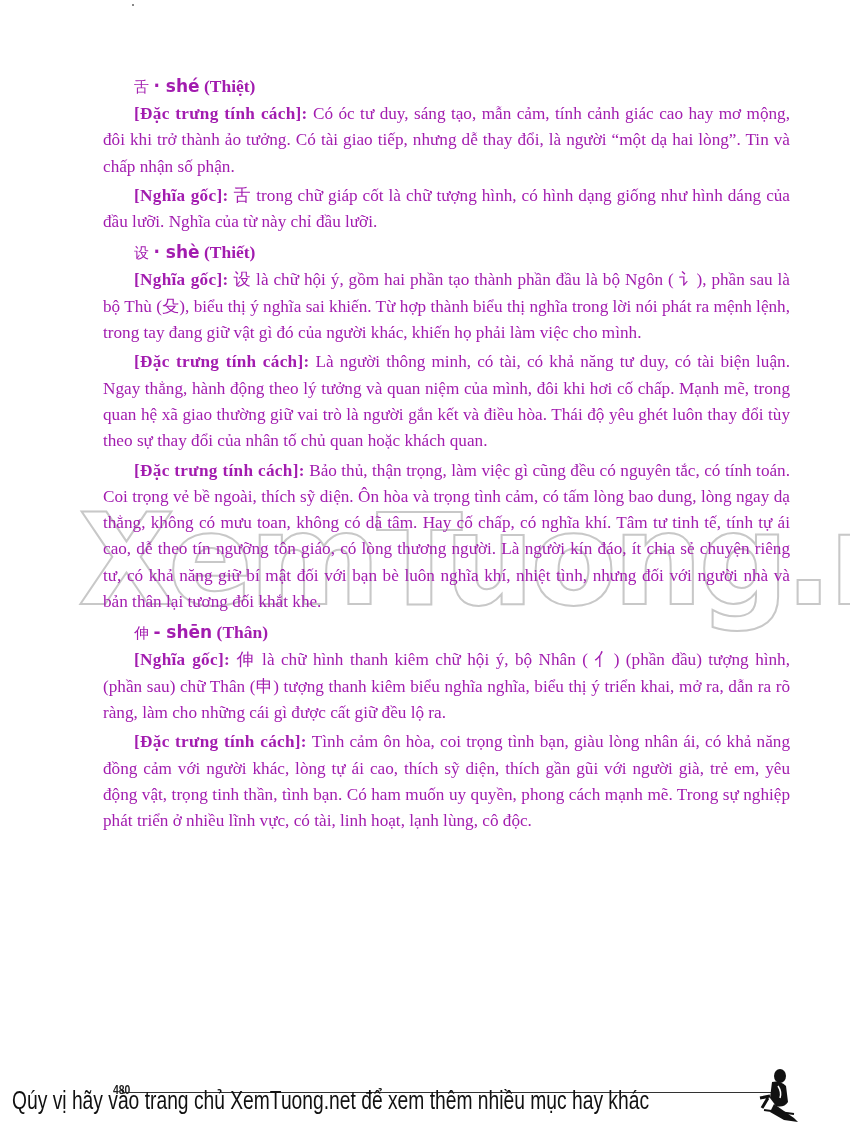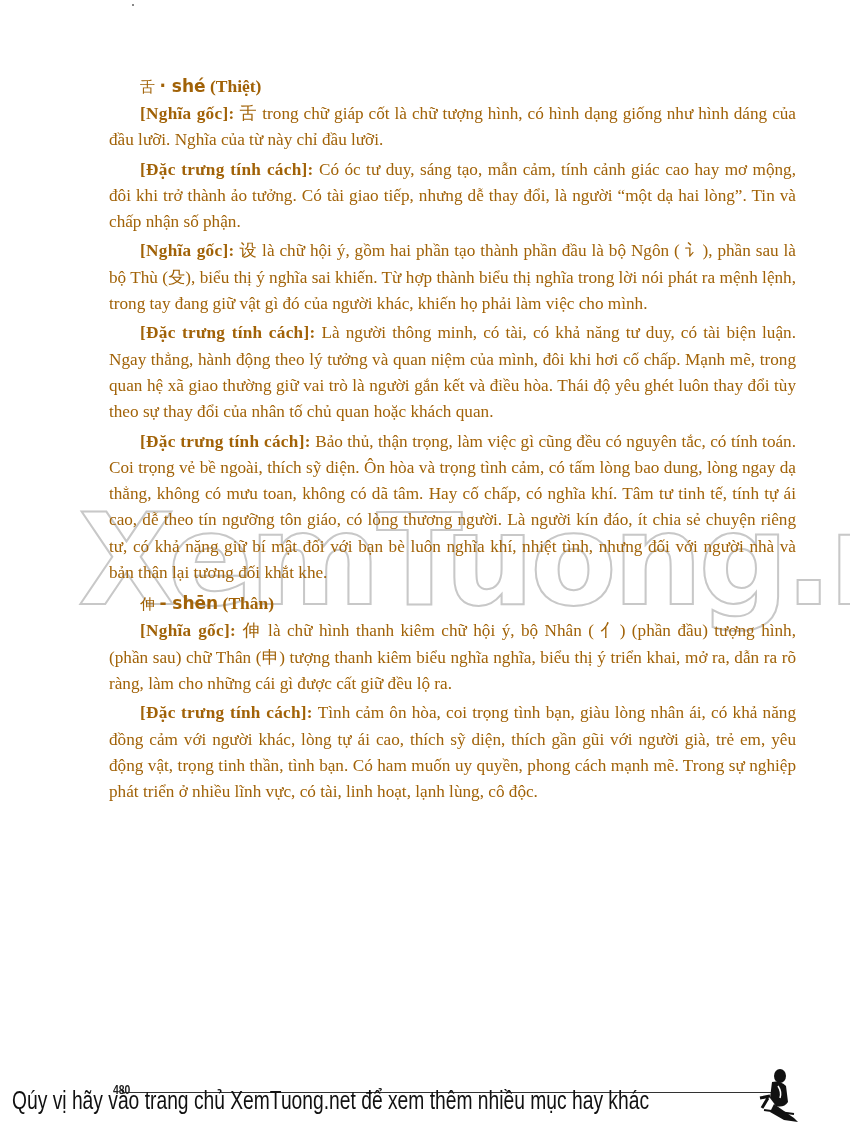--- a/index.html
+++ b/index.html
@@ -1,20 +1,20 @@
 <!DOCTYPE html>
 <html><head>
 <meta charset="utf-8">
 <style>
   html, body { margin: 0; padding: 0; background: #ffffff; }
   body { width: 850px; height: 1127px; position: relative; overflow: hidden; }
   .page {
-    position: absolute; left: 109px; top: 72px; width: 687px;
+    position: absolute; left: 103px; top: 72px; width: 687px;
     font-family: "Liberation Serif", "DejaVu Serif", serif;
-    font-size: 17.2px; line-height: 26.3px; color: #a16207;
+    font-size: 17.2px; line-height: 26.3px; color: #a21caf;
     text-align: justify;
   }
   .heading {
     padding-left: 31px; font-weight: bold; margin: 0 0 0 0;
     font-size: 17.5px; line-height: 28px;
   }
   .heading .han { font-weight: normal; font-family: "DejaVu Sans", sans-serif; font-size: 15px; }
   .heading .pinyin { font-family: "DejaVu Sans", sans-serif; font-weight: bold; font-size: 17px; }
   .heading .viet { font-family: "Liberation Serif", serif; }
   p.para { margin: 0 0 3px 0; text-indent: 31px; }
@@ -53,25 +53,30 @@
 <div class="watermark">XemTuong.net</div>
 
 <div class="page">
 
   <div>
     <div class="heading">
       <span class="han">舌</span>
       <span class="pinyin"> · </span><span class="pinyin">shé</span>
       <span class="viet">(Thiệt)</span>
     </div>
+    <p class="para"><span class="label">[Đặc trưng tính cách]:</span><span> Có óc tư duy, sáng tạo, mẫn cảm, tính cảnh giác cao hay mơ mộng, đôi khi trở thành ảo tưởng. Có tài giao tiếp, nhưng dễ thay đổi, là người “một dạ hai lòng”. Tin và chấp nhận số phận.</span></p>
     <p class="para"><span class="label">[Nghĩa gốc]:</span><span> 舌 trong chữ giáp cốt là chữ tượng hình, có hình dạng giống như hình dáng của đầu lưỡi. Nghĩa của từ này chỉ đầu lưỡi.</span></p>
-    <p class="para"><span class="label">[Đặc trưng tính cách]:</span><span> Có óc tư duy, sáng tạo, mẫn cảm, tính cảnh giác cao hay mơ mộng, đôi khi trở thành ảo tưởng. Có tài giao tiếp, nhưng dễ thay đổi, là người “một dạ hai lòng”. Tin và chấp nhận số phận.</span></p>
   </div>
 
   <div>
+    <div class="heading">
+      <span class="han">设</span>
+      <span class="pinyin"> · </span><span class="pinyin">shè</span>
+      <span class="viet">(Thiết)</span>
+    </div>
     <p class="para"><span class="label">[Nghĩa gốc]:</span><span> 设 là chữ hội ý, gồm hai phần tạo thành phần đầu là bộ Ngôn ( 讠), phần sau là bộ Thù (殳), biểu thị ý nghĩa sai khiến. Từ hợp thành biểu thị nghĩa trong lời nói phát ra mệnh lệnh, trong tay đang giữ vật gì đó của người khác, khiến họ phải làm việc cho mình.</span></p>
     <p class="para"><span class="label">[Đặc trưng tính cách]:</span><span> Là người thông minh, có tài, có khả năng tư duy, có tài biện luận. Ngay thẳng, hành động theo lý tưởng và quan niệm của mình, đôi khi hơi cố chấp. Mạnh mẽ, trong quan hệ xã giao thường giữ vai trò là người gắn kết và điều hòa. Thái độ yêu ghét luôn thay đổi tùy theo sự thay đổi của nhân tố chủ quan hoặc khách quan.</span></p>
   </div>
 
   <div>
     <p class="para"><span class="label">[Đặc trưng tính cách]:</span><span> Bảo thủ, thận trọng, làm việc gì cũng đều có nguyên tắc, có tính toán. Coi trọng vẻ bề ngoài, thích sỹ diện. Ôn hòa và trọng tình cảm, có tấm lòng bao dung, lòng ngay dạ thẳng, không có mưu toan, không có dã tâm. Hay cố chấp, có nghĩa khí. Tâm tư tinh tế, tính tự ái cao, dễ theo tín ngưỡng tôn giáo, có lòng thương người. Là người kín đáo, ít chia sẻ chuyện riêng tư, có khả năng giữ bí mật đối với bạn bè luôn nghĩa khí, nhiệt tình, nhưng đối với người nhà và bản thân lại tương đối khắt khe.</span></p>
   </div>
 
   <div>
     <div class="heading">

